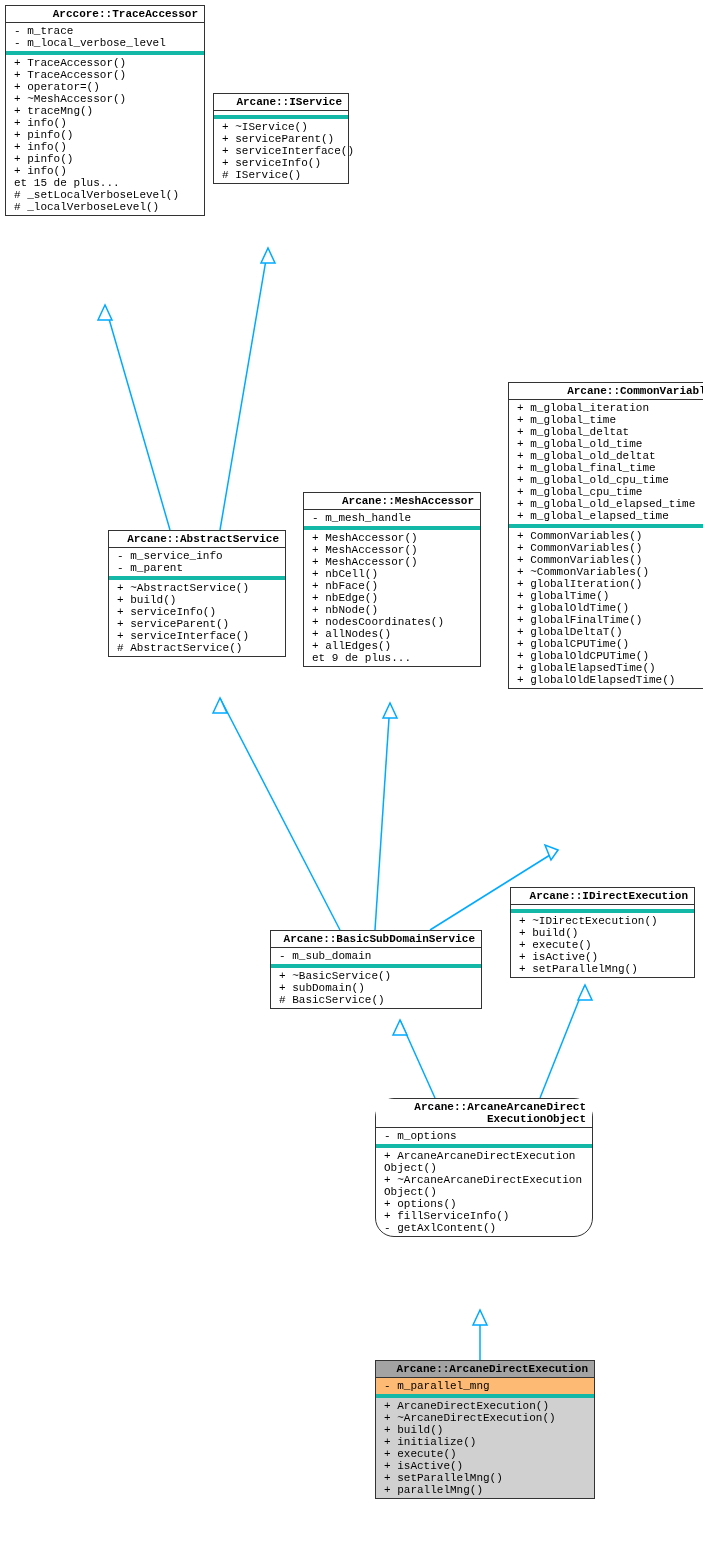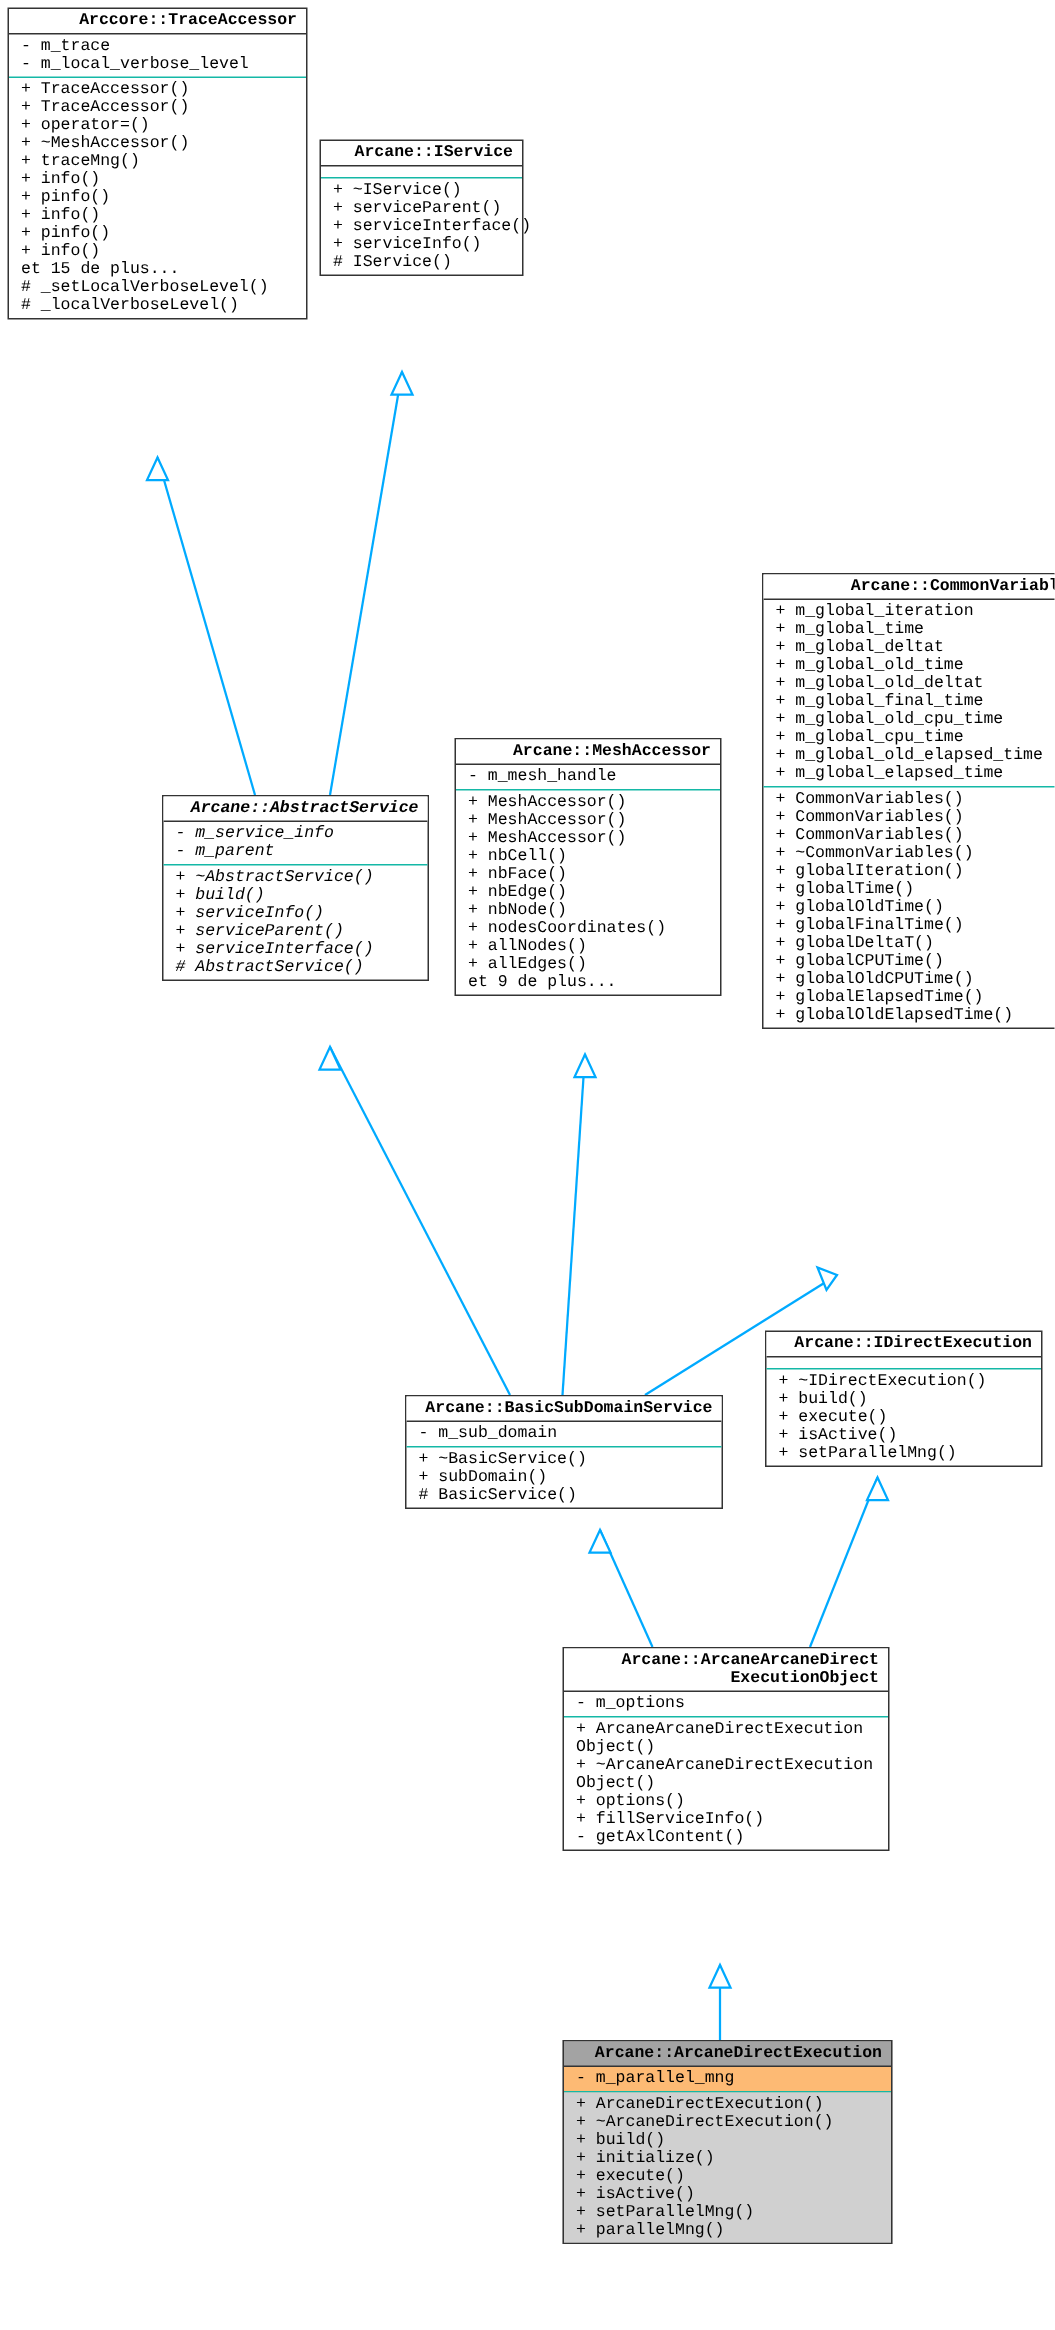--- a/index.html
+++ b/index.html
@@ -26,21 +26,21 @@
     }
     .uml-box .title {
       background: #ffffff;
       border-bottom: 1px solid #333;
       padding: 2px 6px;
       font-weight: bold;
       text-align: right;
       font-size: 11px;
     }
     .uml-box .section {
-      border-bottom: 1px solid #14b8a6;
+      border-bottom: 4px solid #14b8a6;
       padding: 2px 6px;
     }
     .uml-box .section:last-child {
       border-bottom: none;
     }
     .uml-box .member {
       padding: 0px 2px;
       white-space: nowrap;
       font-size: 11px;
     }
@@ -164,21 +164,21 @@
       <div class="member">+ nbFace()</div>
       <div class="member">+ nbEdge()</div>
       <div class="member">+ nbNode()</div>
       <div class="member">+ nodesCoordinates()</div>
       <div class="member">+ allNodes()</div>
       <div class="member">+ allEdges()</div>
       <div class="member">  et 9 de plus...</div>
     </div>
   </div>
 
-  <div class="uml-box" style="left:108px; top:530px; width:178px;font-style:italic;">
+  <div class="uml-box" style="left:108px; top:530px; width:178px;">
     <div class="title">Arcane::AbstractService</div>
     <div class="section">
       <div class="member">- m_service_info</div>
       <div class="member">- m_parent</div>
     </div>
     <div class="section">
       <div class="member">+ ~AbstractService()</div>
       <div class="member">+ build()</div>
       <div class="member">+ serviceInfo()</div>
       <div class="member">+ serviceParent()</div>
@@ -204,21 +204,21 @@
     <div class="section">
       <div class="member">-      m_sub_domain</div>
     </div>
     <div class="section">
       <div class="member">+      ~BasicService()</div>
       <div class="member">+      subDomain()</div>
       <div class="member">#      BasicService()</div>
     </div>
   </div>
 
-  <div class="uml-box" style="left:375px; top:1098px; width:218px;">
+  <div class="uml-box" style="left:375px; top:1098px; width:218px;border-radius:19px;">
     <div class="title">Arcane::ArcaneArcaneDirect<br>ExecutionObject</div>
     <div class="section">
       <div class="member">- m_options</div>
     </div>
     <div class="section">
       <div class="member">+ ArcaneArcaneDirectExecution<br>  Object()</div>
       <div class="member">+ ~ArcaneArcaneDirectExecution<br>  Object()</div>
       <div class="member">+ options()</div>
       <div class="member">+ fillServiceInfo()</div>
       <div class="member">- getAxlContent()</div>

